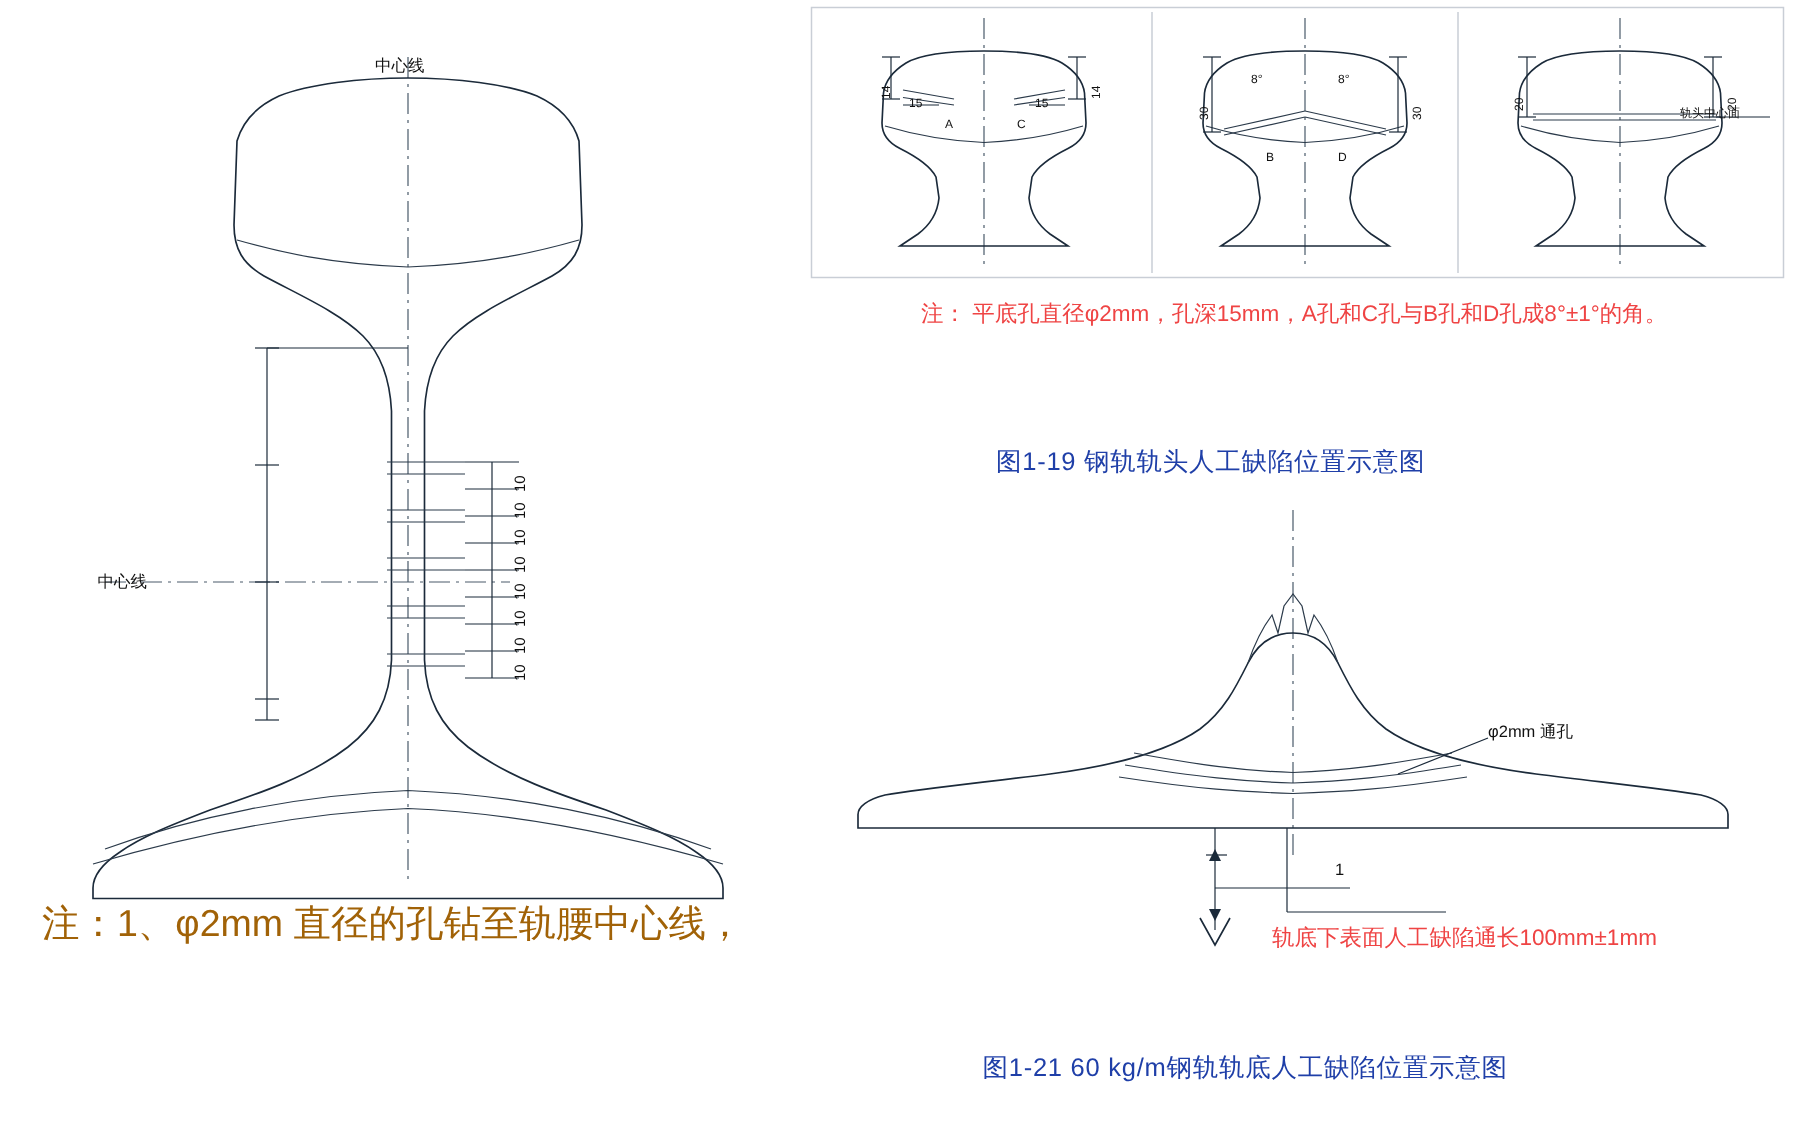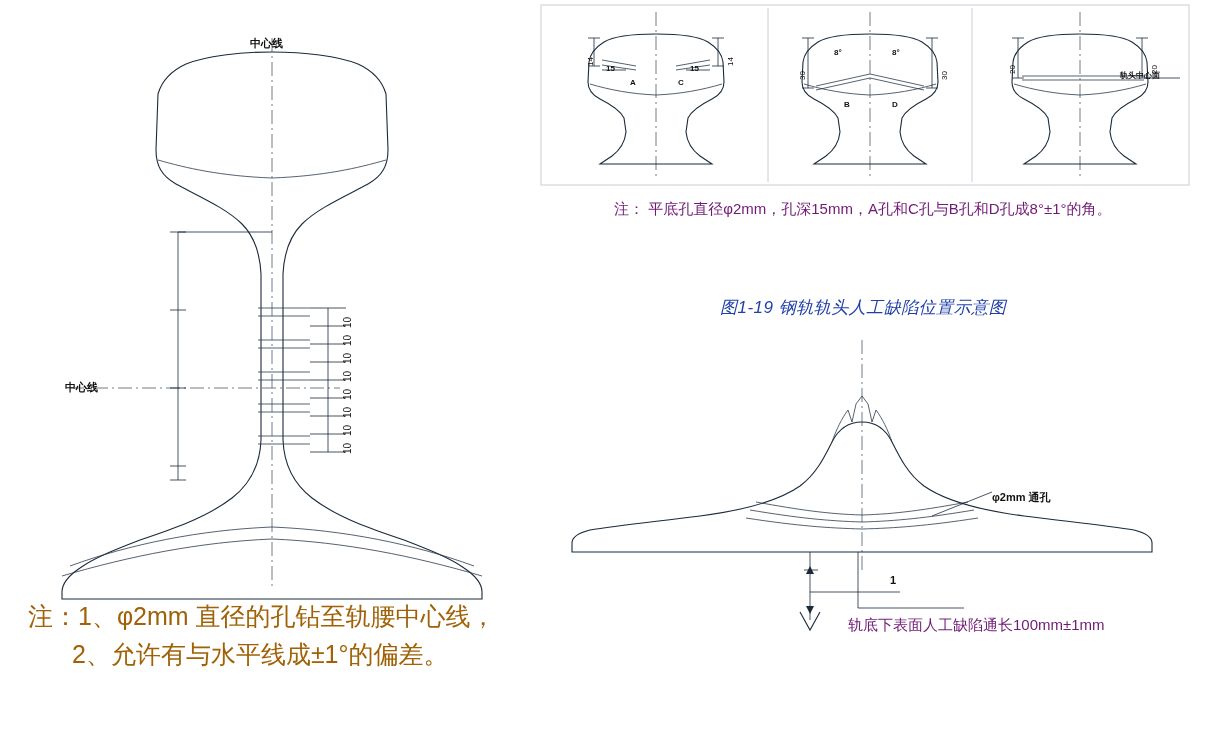--- a/index.html
+++ b/index.html
@@ -25,29 +25,28 @@
     white-space:nowrap;
   }
   .note-big{
     font-size:25px;
     color:#a16207;
     line-height:1.45;
     white-space:nowrap;
   }
   .note-small{
     font-size:15px;
-    color:#701a75;
+    color:#ef4444;
     white-space:nowrap;
   }
   .lbl{
     font-size:10px;
     color:#111;
     position:absolute;
     white-space:nowrap;
-    font-weight:bold;
   }
   .lbl-v{
     font-size:10px;
     color:#111;
     position:absolute;
     white-space:nowrap;
     transform:rotate(-90deg);
     transform-origin:left top;
   }
   .tiny{font-size:8px;}
@@ -145,21 +144,20 @@
     <div class="lbl-v" style="left:332px;top:336px;">10</div>
     <div class="lbl-v" style="left:332px;top:354px;">10</div>
     <div class="lbl-v" style="left:332px;top:372px;">10</div>
     <div class="lbl-v" style="left:332px;top:390px;">10</div>
     <div class="lbl-v" style="left:332px;top:408px;">10</div>
     <div class="lbl-v" style="left:332px;top:426px;">10</div>
     <div class="lbl-v" style="left:332px;top:444px;">10</div>
   </div>
 
   <div class="note-big" style="position:absolute;left:28px;top:598px;">注：1、φ2mm 直径的孔钻至轨腰中心线，</div>
-  <div class="note-big" style="position:absolute;left:72px;top:636px;">2、允许有与水平线成±1°的偏差。</div>
 
 
   <div class="panel" style="left:540px;top:4px;width:650px;height:190px;">
     <svg width="650" height="190" viewBox="0 0 650 190">
 
       <rect x="1" y="1" width="648" height="180" fill="none" stroke="#c9ced6" stroke-width="1"></rect>
 
       <line x1="228" y1="4" x2="228" y2="178" stroke="#c9ced6" stroke-width="1"></line>
       <line x1="432" y1="4" x2="432" y2="178" stroke="#c9ced6" stroke-width="1"></line>
 
@@ -241,21 +239,21 @@
     <div class="lbl tiny" style="left:294px;top:44px;">8°</div>
     <div class="lbl tiny" style="left:352px;top:44px;">8°</div>
 
     <div class="lbl-v tiny" style="left:468px;top:70px;">20</div>
     <div class="lbl-v tiny" style="left:610px;top:70px;">20</div>
     <div class="lbl tiny" style="left:580px;top:66px;">轨头中心面</div>
   </div>
 
   <div class="note-small" style="position:absolute;left:614px;top:200px;">注：  平底孔直径φ2mm，孔深15mm，A孔和C孔与B孔和D孔成8°±1°的角。</div>
 
-  <div class="cap-fig" style="position:absolute;left:720px;top:296px;font-style:italic;">图1-19    钢轨轨头人工缺陷位置示意图</div>
+  <div class="cap-fig" style="position:absolute;left:664px;top:296px;">图1-19    钢轨轨头人工缺陷位置示意图</div>
 
   <div class="panel" style="left:560px;top:330px;width:640px;height:330px;">
     <svg width="640" height="330" viewBox="0 0 640 330">
 
       <line class="center" x1="302" y1="10" x2="302" y2="240"></line>
 
       <path class="ln" d="M302,92
            C288,92 278,100 272,112
            C264,128 256,144 240,156
            C220,170 186,180 140,186
@@ -290,19 +288,20 @@
         <line x1="250" y1="262" x2="340" y2="262"></line>
 
         <path d="M250,236 L246,244 L254,244 Z" fill="#1b2a3a" stroke="none"></path>
         <path d="M250,284 L246,276 L254,276 Z" fill="#1b2a3a" stroke="none"></path>
 
         <path d="M240,282 L250,300 L260,282" fill="none" stroke="#1b2a3a" stroke-width="1.1"></path>
         <line x1="298" y1="278" x2="404" y2="278"></line>
       </g>
     </svg>
 
-    <div class="lbl mid-label" style="left:432px;top:160px;">φ2mm 通孔</div>
+    <div class="lbl mid-label" style="left:432px;top:150px;">φ2mm 通孔</div>
     <div class="lbl dimtext" style="left:330px;top:244px;">1</div>
     <div class="note-small" style="position:absolute;left:288px;top:286px;">轨底下表面人工缺陷通长100mm±1mm</div>
   </div>
 
+  <div class="cap-fig" style="position:absolute;left:655px;top:700px;">图1-21    60 kg/m钢轨轨底人工缺陷位置示意图</div>
 
 </div>
 
 </body></html>

